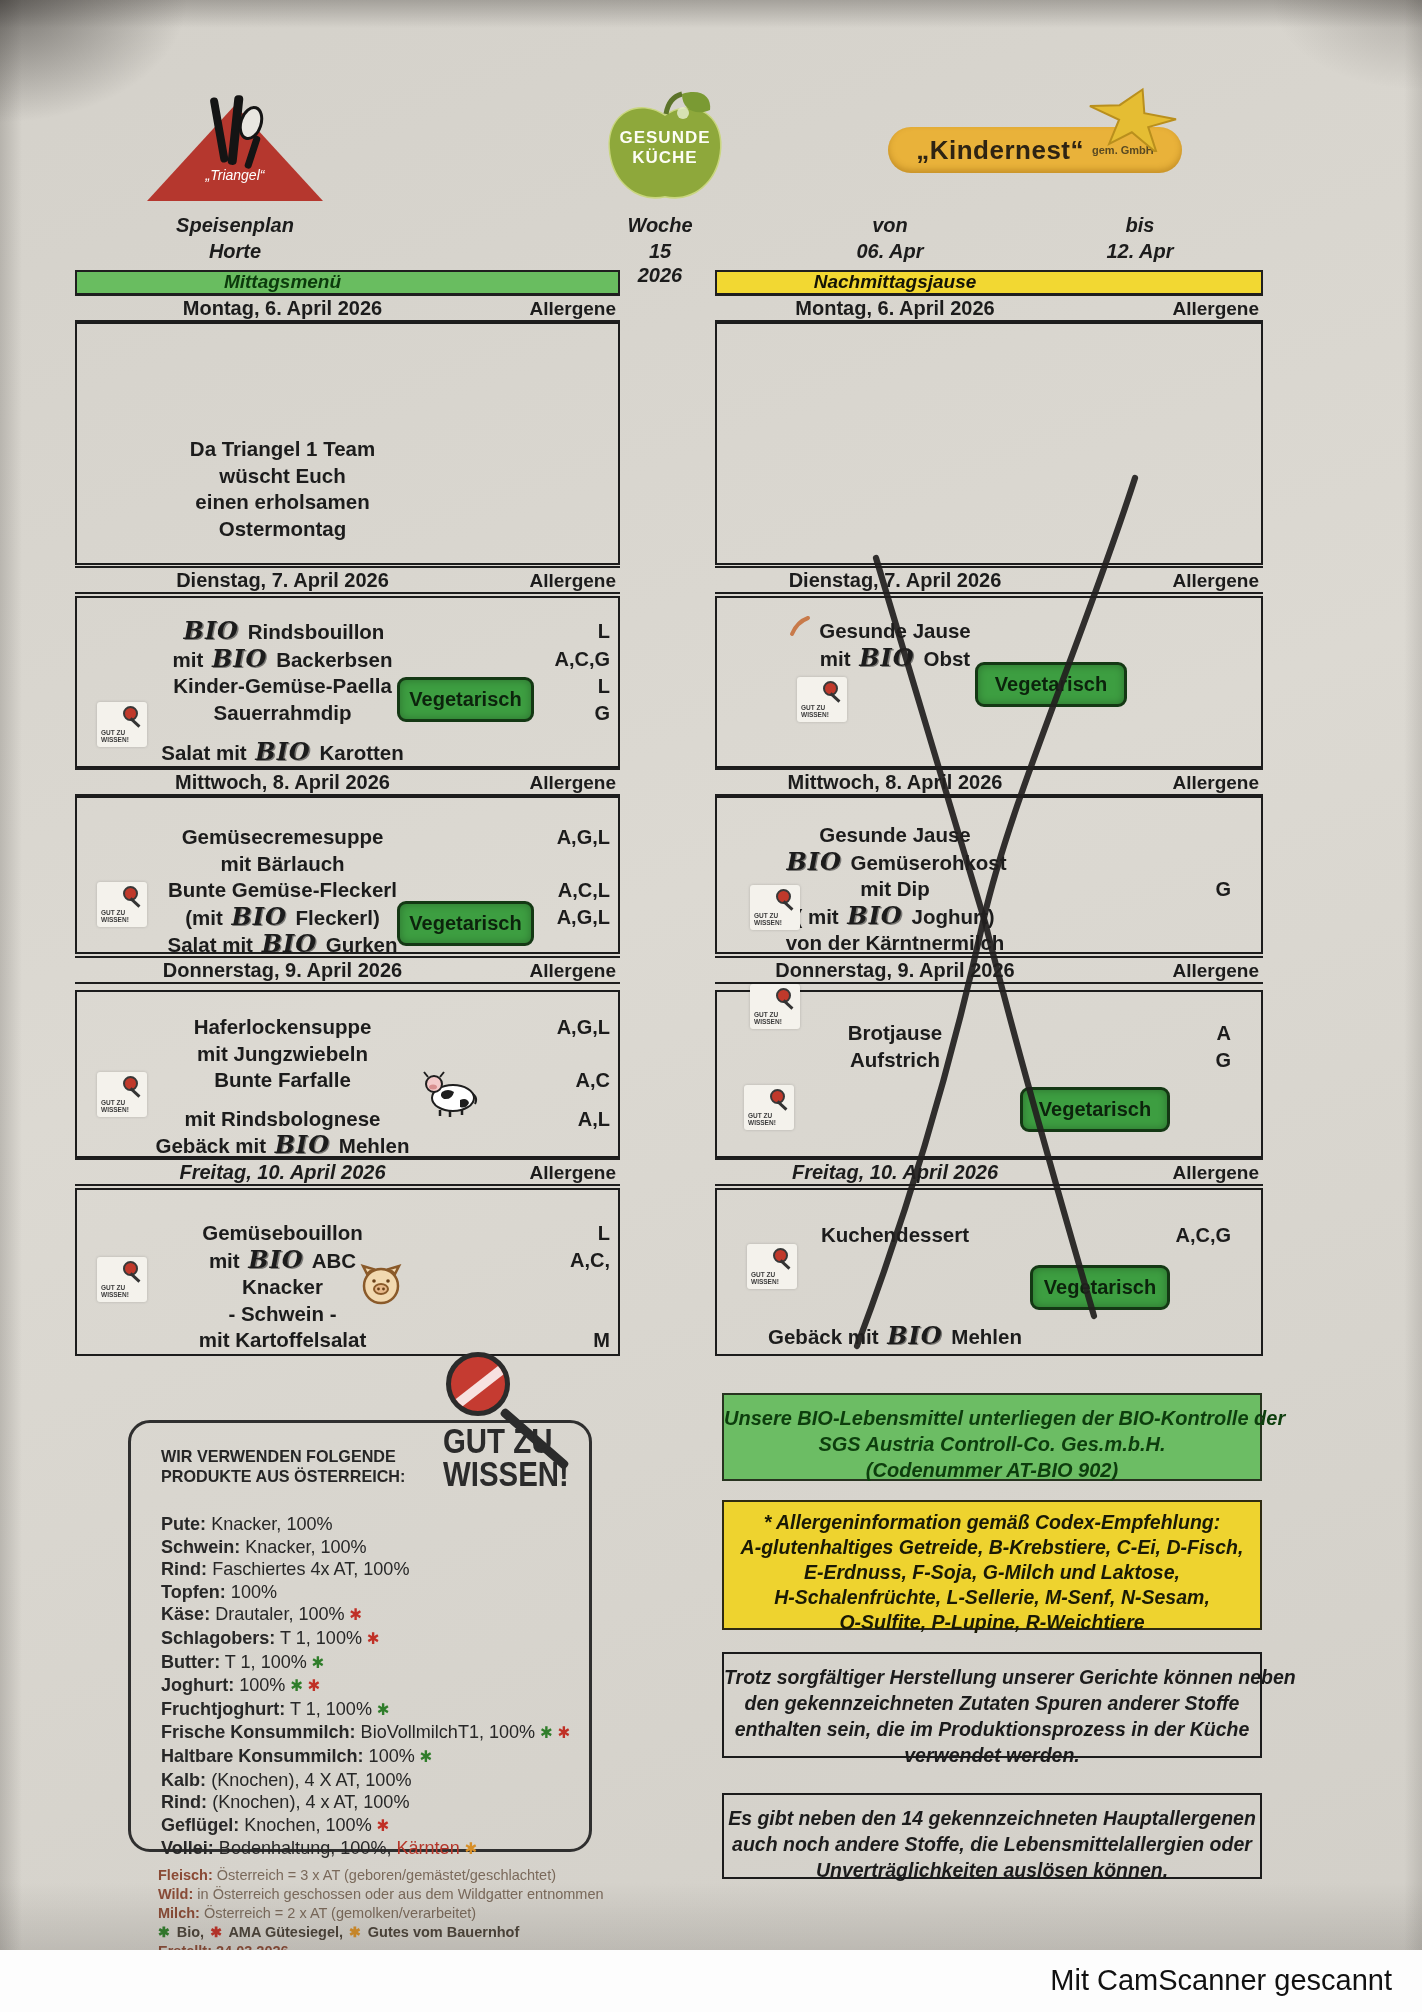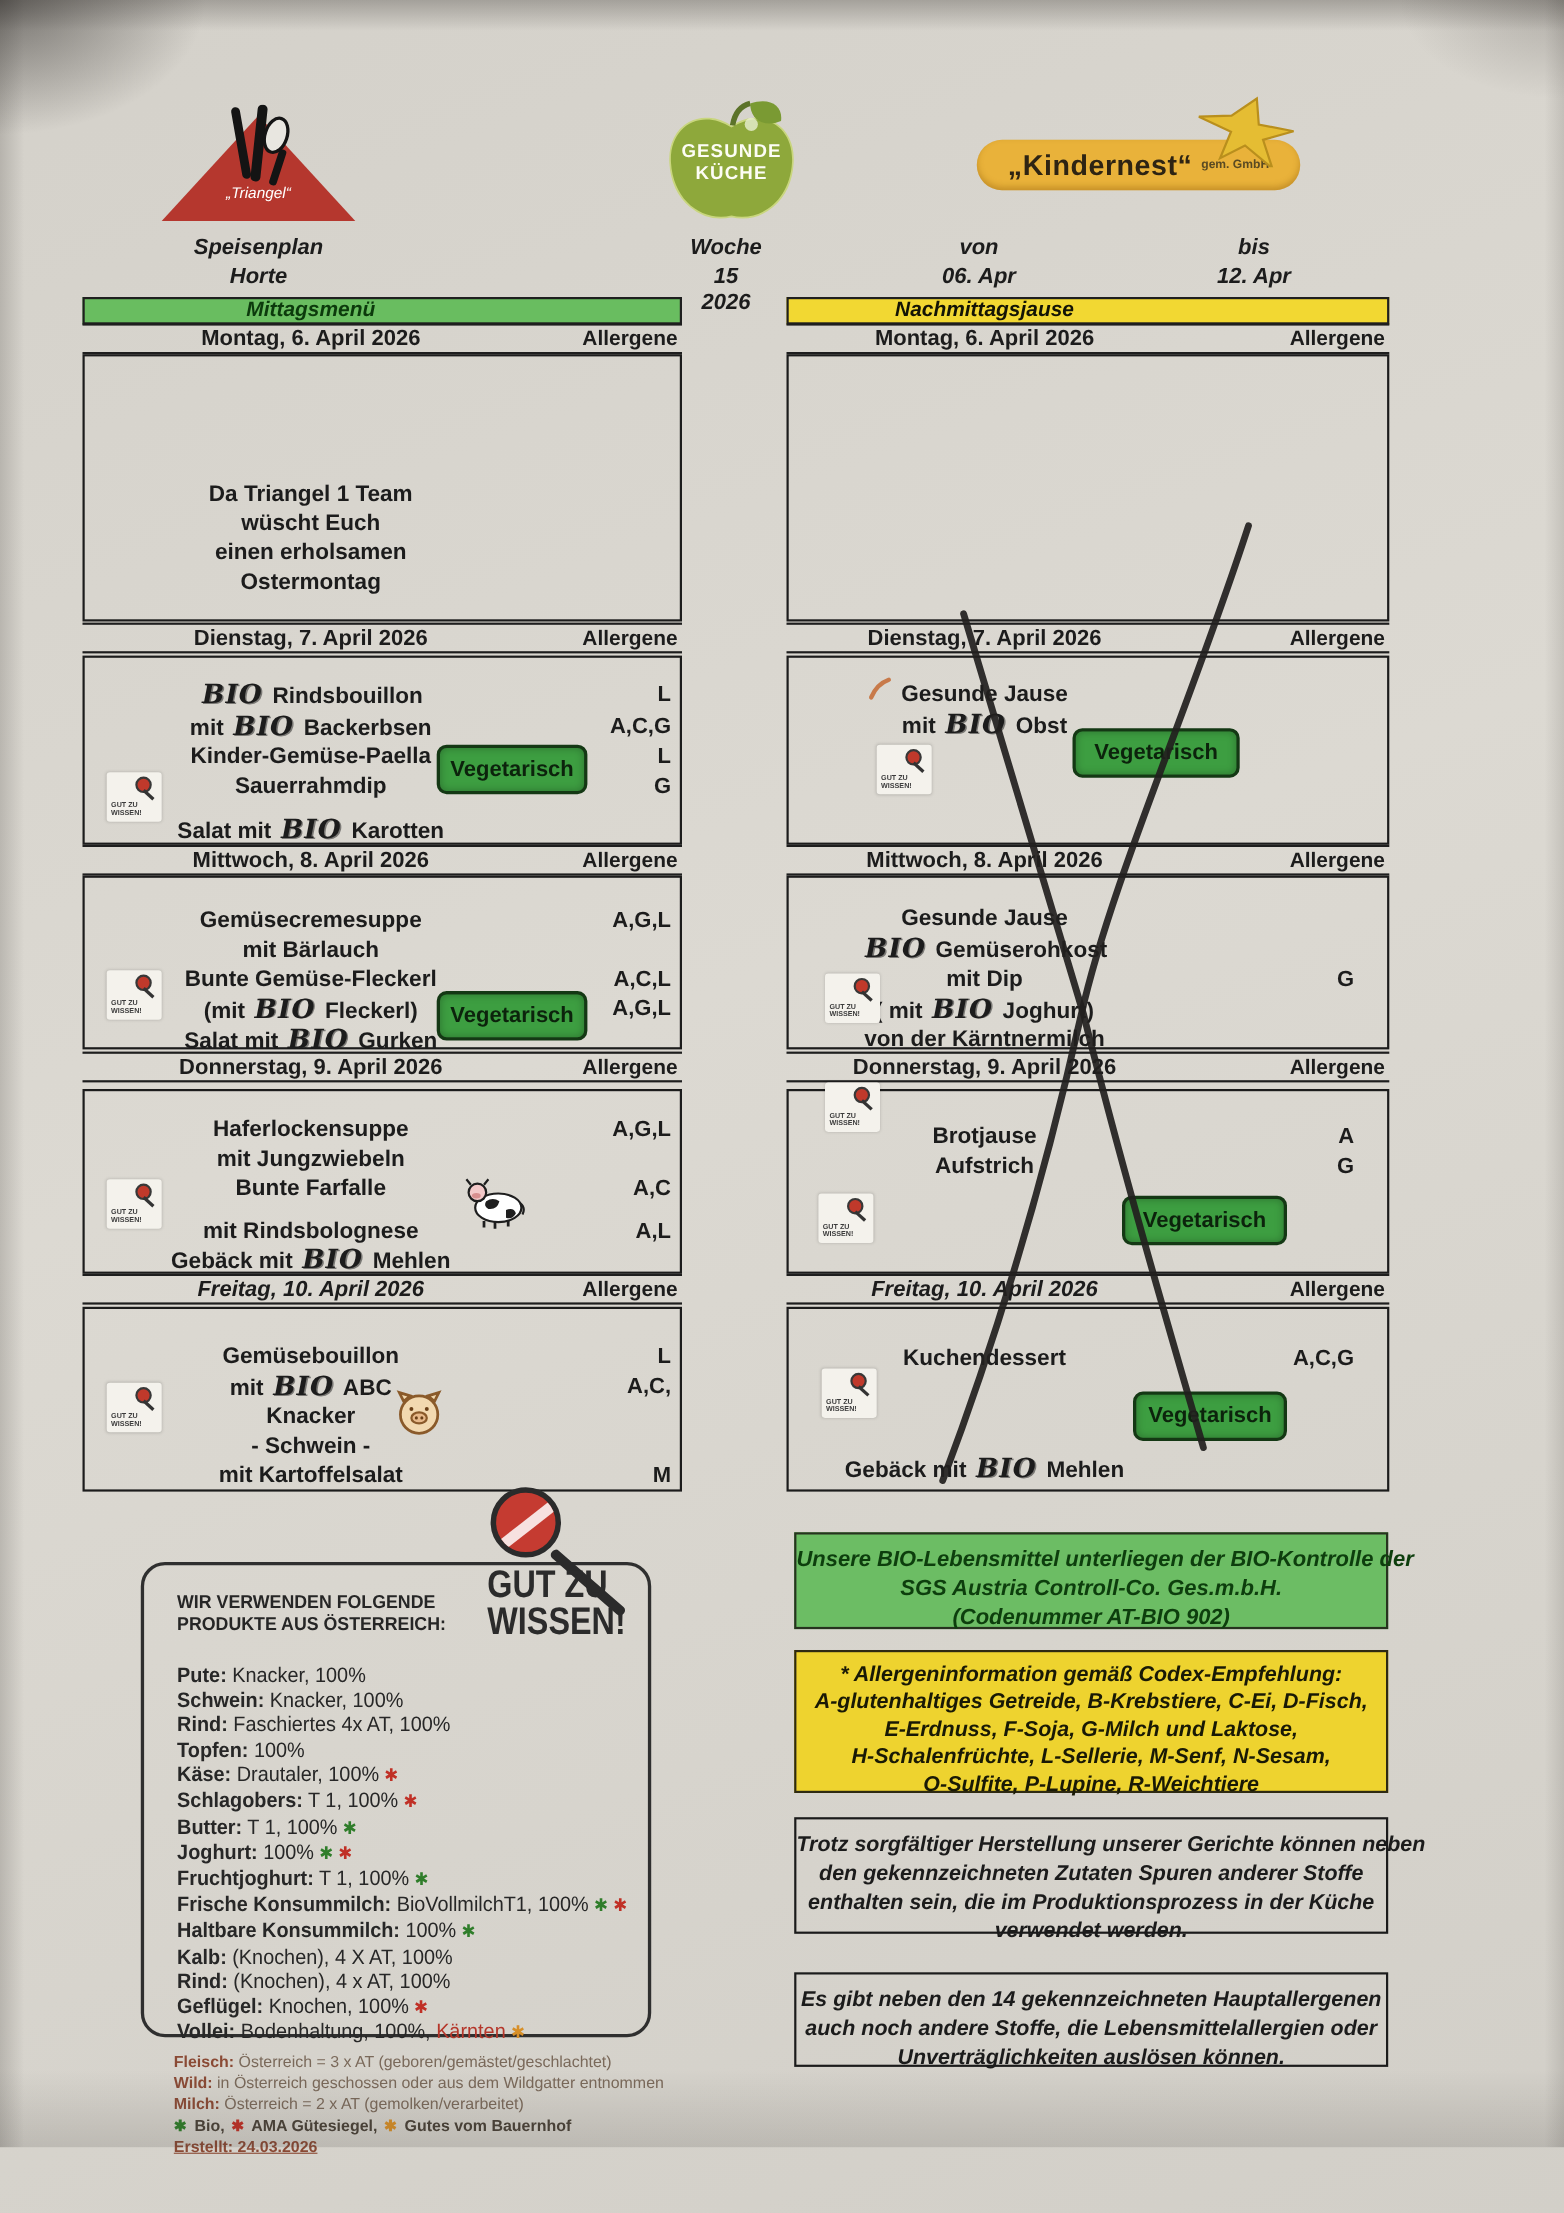--- a/index.html
+++ b/index.html
@@ -417,13 +417,16 @@
   </div>
 
   <svg class="xoverlay" width="1422" height="2012" viewBox="0 0 1422 2012">
     <path d="M876 558 C 930 738 962 842 985 922 C 1022 1070 1064 1212 1094 1316" stroke="#22201e" stroke-width="6.2" fill="none" stroke-linecap="round" opacity=".92"></path>
     <path d="M1135 478 C 1082 642 1010 802 983 922 C 945 1092 900 1232 857 1346" stroke="#22201e" stroke-width="6.2" fill="none" stroke-linecap="round" opacity=".92"></path>
     <path d="M792 634 q 5 -12 16 -16" stroke="#c87a4a" stroke-width="4" fill="none" stroke-linecap="round"></path>
   </svg>
 
   <div id="vignette"></div>
 
+  <div class="camstrip">
+    <span>Mit CamScanner gescannt</span>
+  </div>
 </div>
 
 </body></html>

